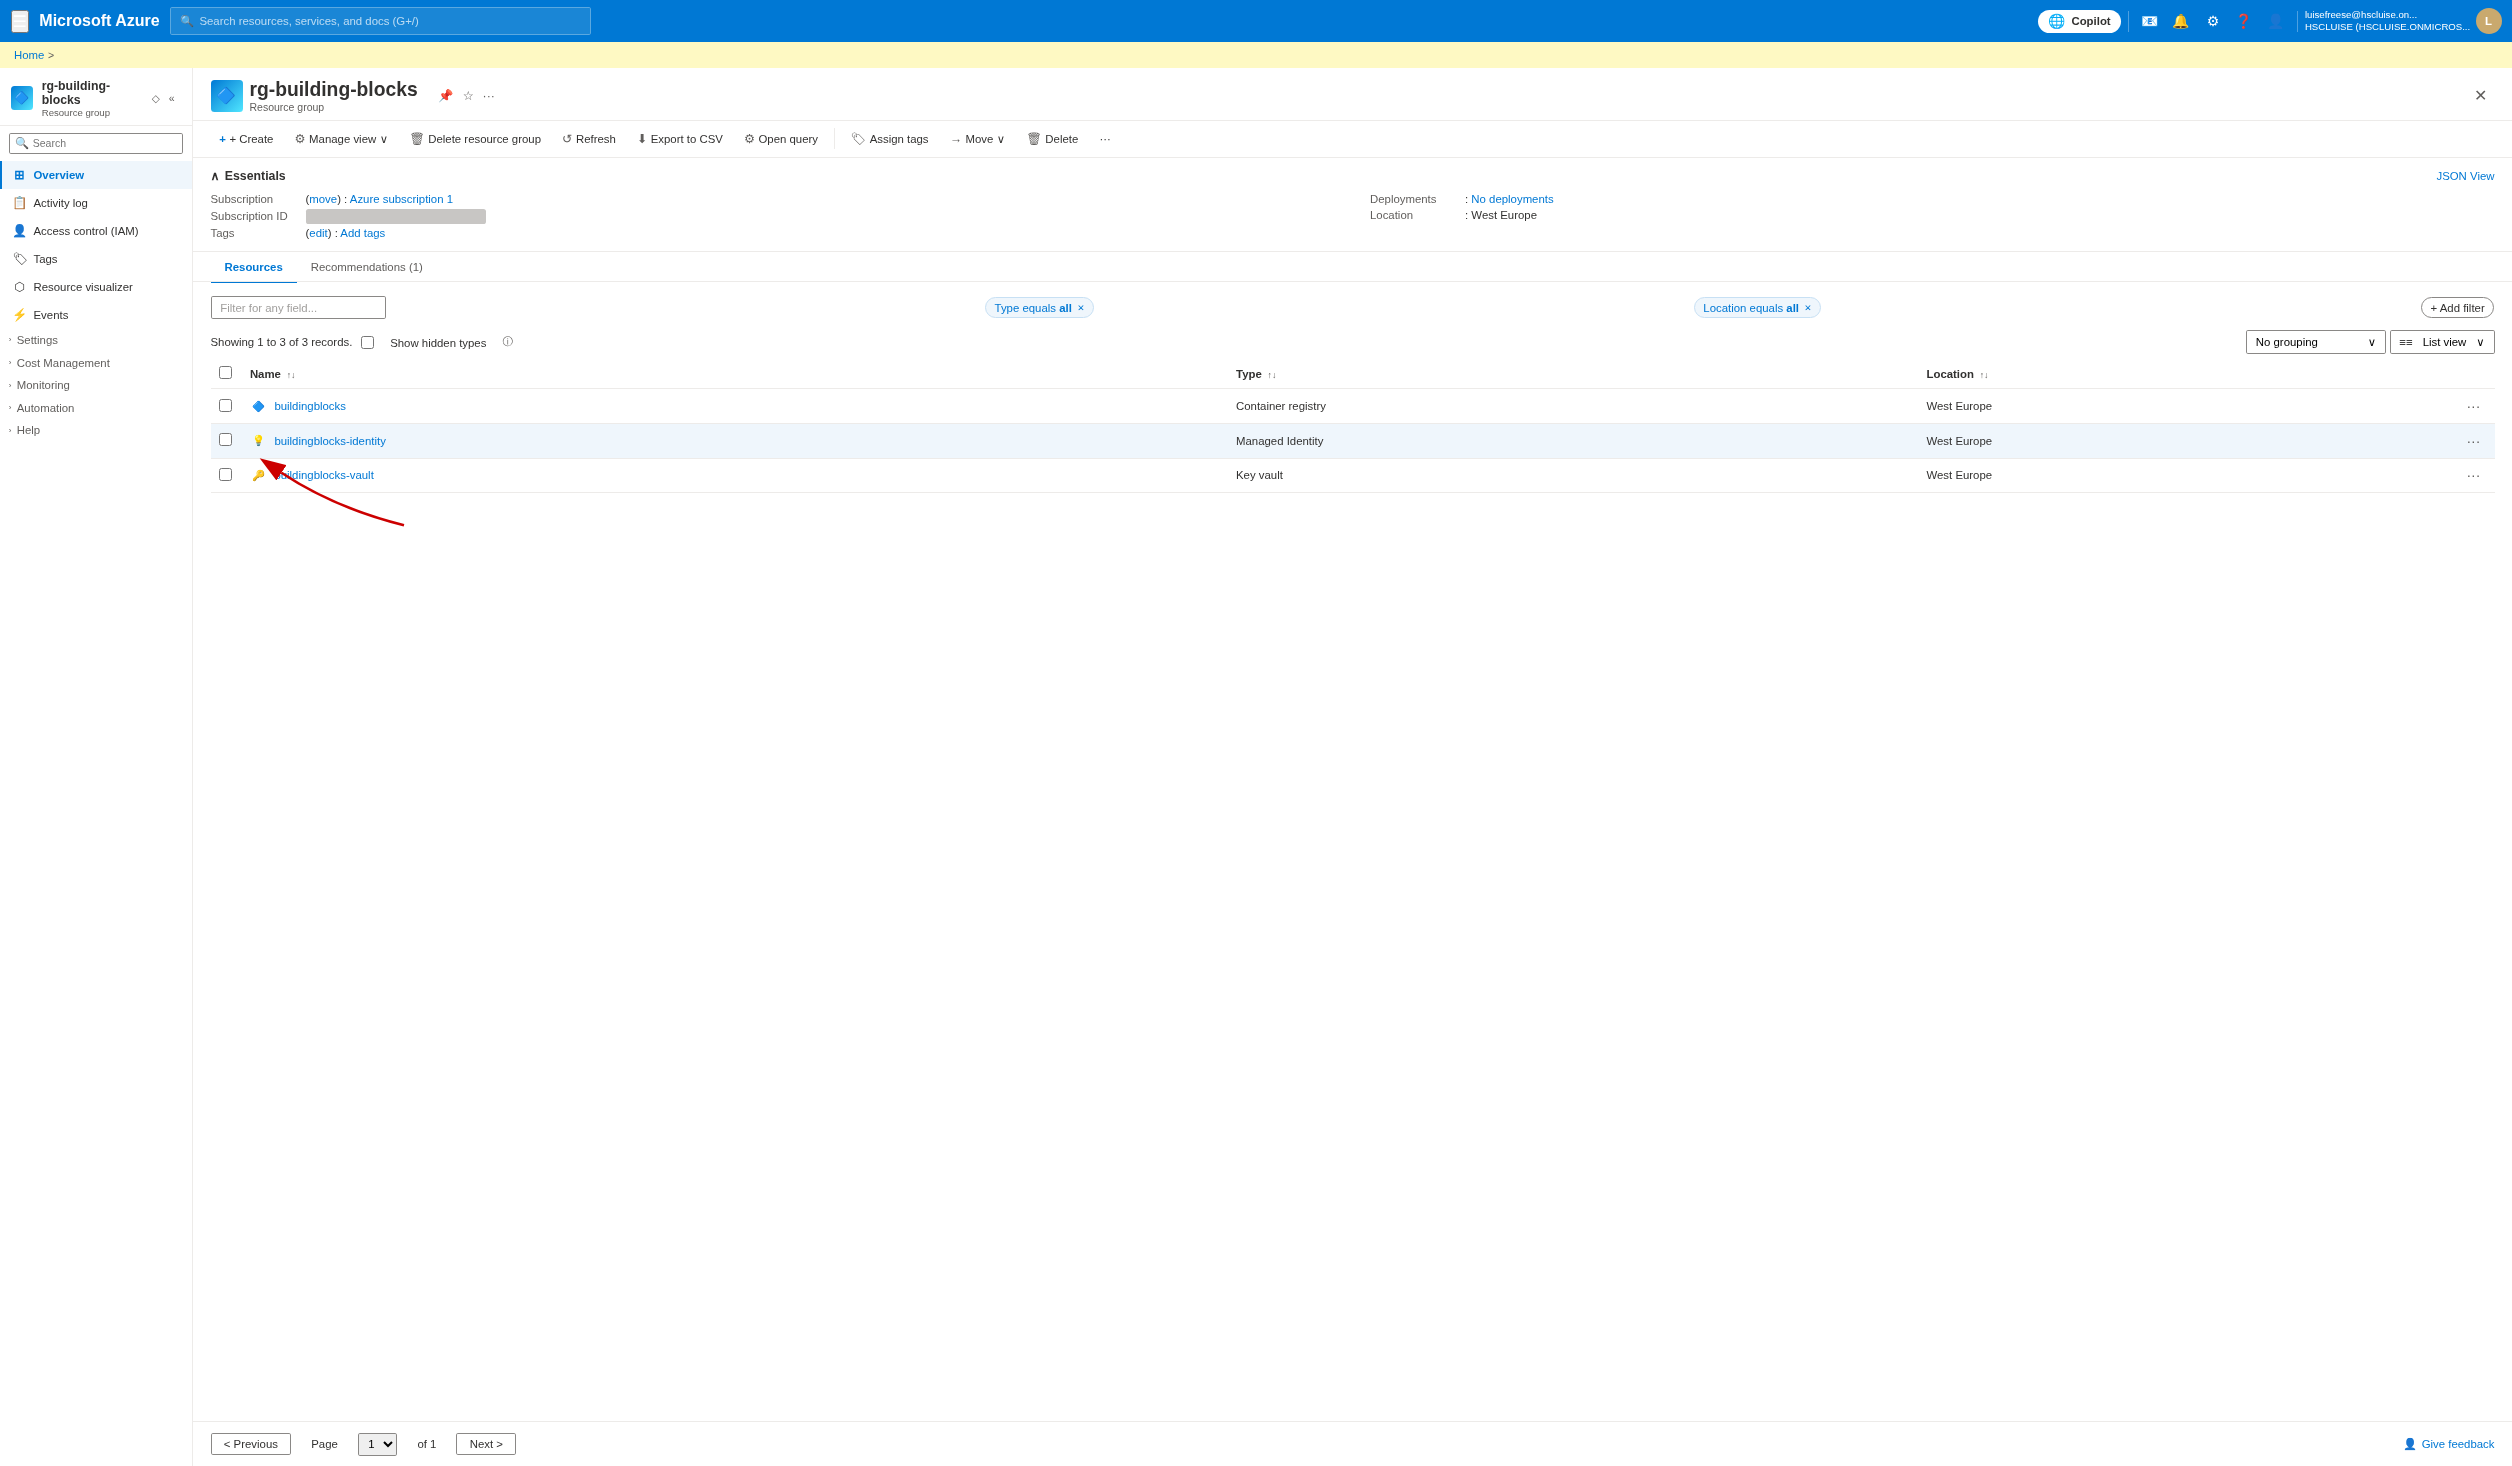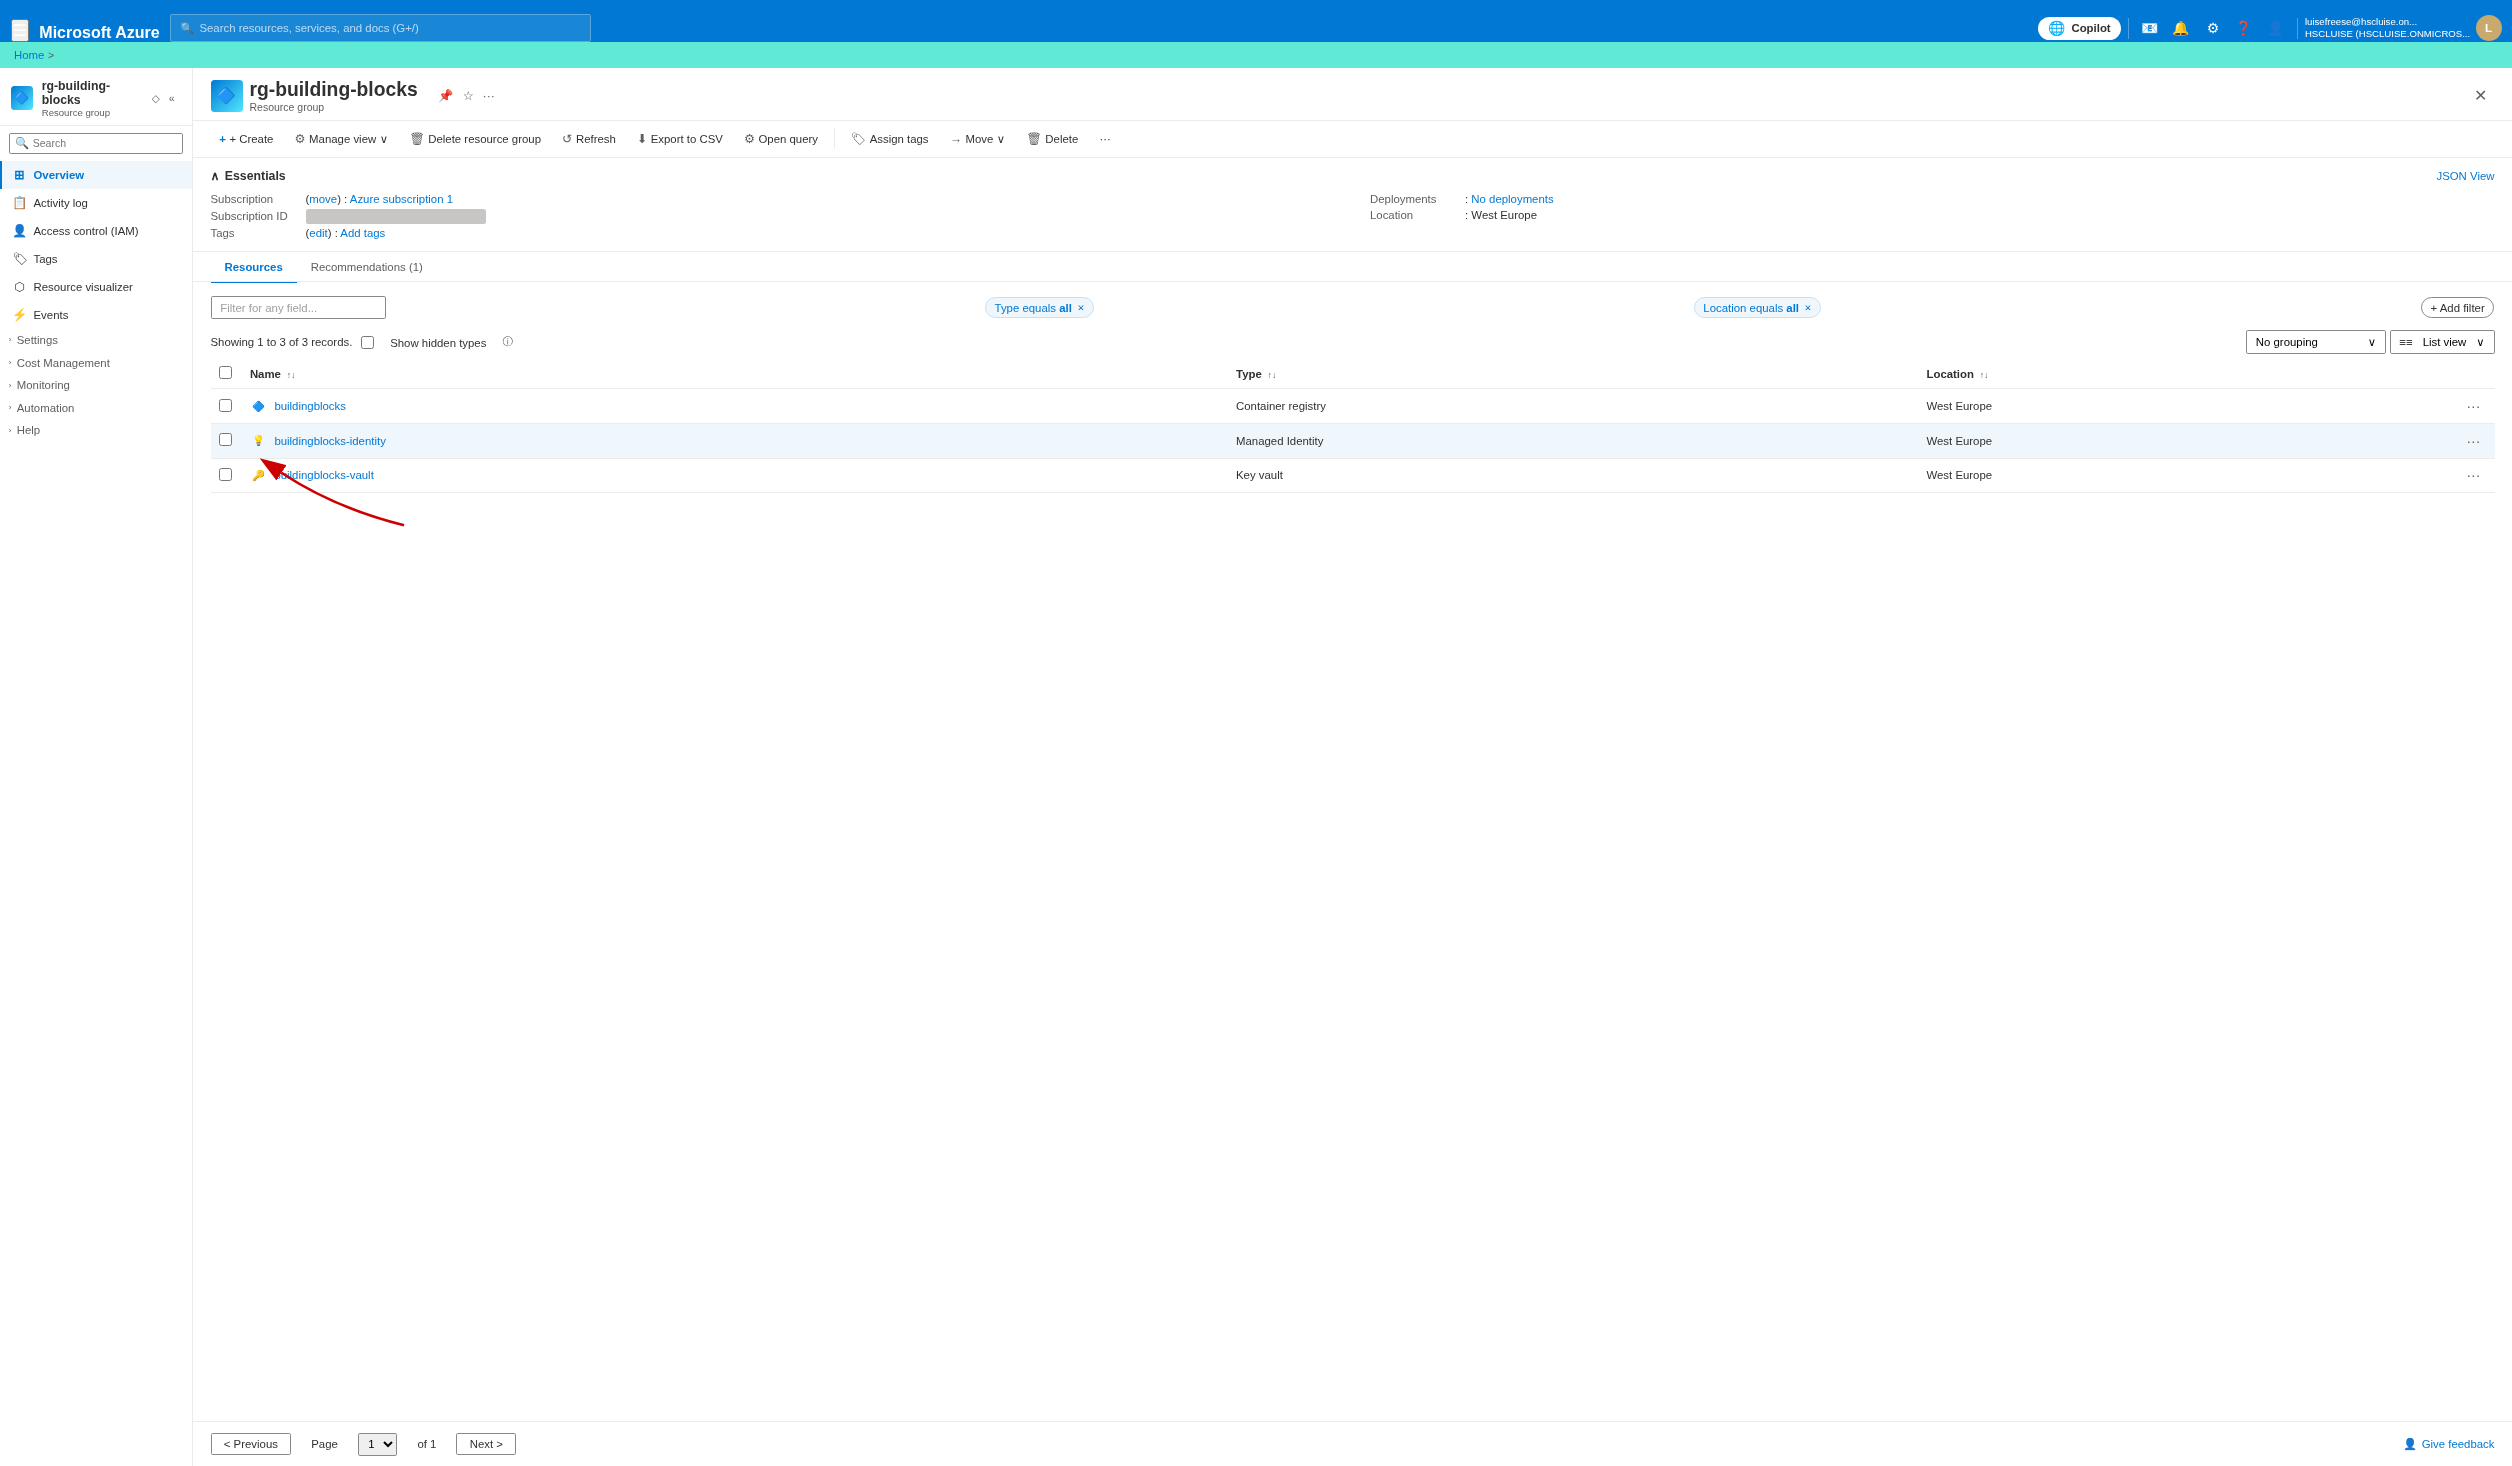--- a/index.html
+++ b/index.html
@@ -3,21 +3,21 @@
   <meta charset="utf-8">
   <style>
     * { box-sizing: border-box; margin: 0; padding: 0; font-family: 'Segoe UI', Arial, sans-serif; }
     body { background: #f3f2f1; font-size: 11.4px; color: #323130; }
 
     
     .topnav {
       background: #0078d4;
       height: 42px;
       display: flex;
-      align-items: flex-end;
+      align-items: center;
       padding: 0 10.5px;
       gap: 10.5px;
       color: white;
     }
     .topnav-hamburger { font-size: 16px; cursor: pointer; color: white; }
     .topnav-brand { font-size: 16px; font-weight: 600; color: white; white-space: nowrap; }
     .topnav-search {
       flex: 1;
       max-width: 421px;
       background: #1a86d6;
@@ -91,21 +91,21 @@
     .copilot-icon { font-size: 14px; }
 
     
     .breadcrumb {
       padding: 7px 14px;
       font-size: 11.4px;
       color: #0078d4;
       display: flex;
       align-items: center;
       gap: 3.5px;
-      background: #5eead4;
+      background: #fef9c3;
     }
     .breadcrumb-sep { color: #605e5c; font-size: 10.5px; }
     .breadcrumb a { color: #0078d4; text-decoration: none; }
 
     
     .page-layout { display: flex; height: calc(100vh - 42px - 26px); }
 
     
     .sidebar {
       width: 193px;

